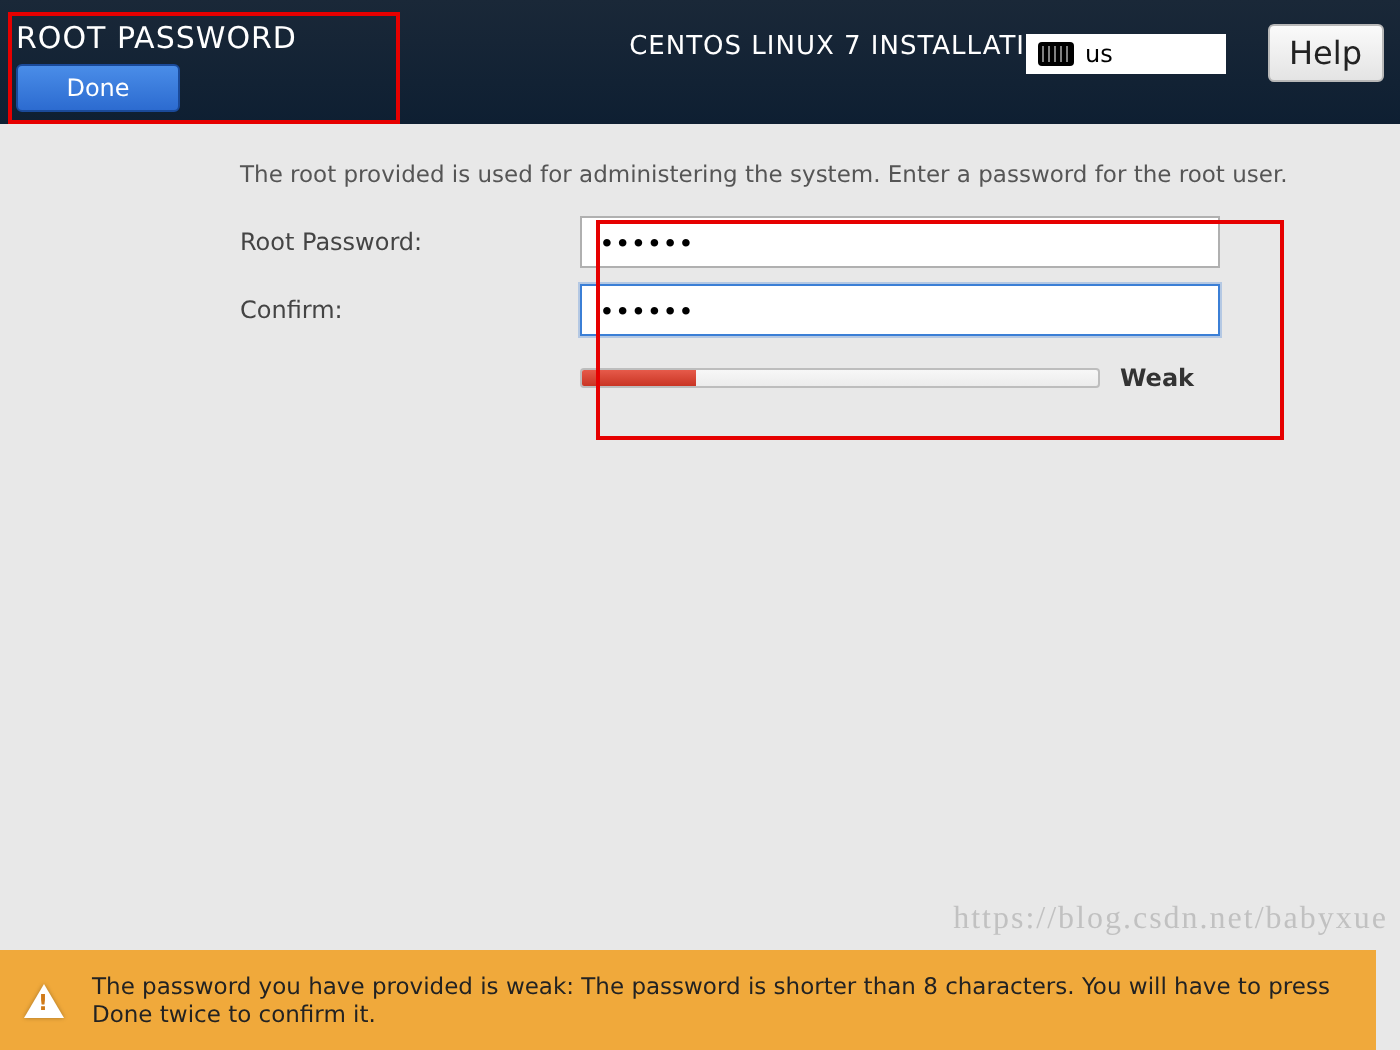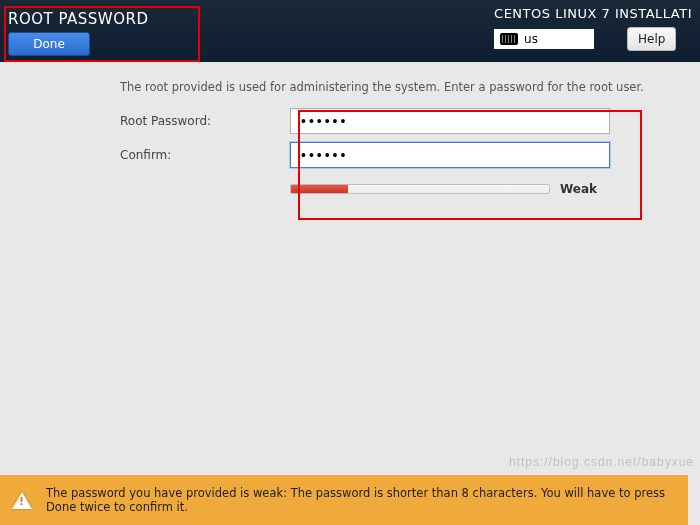--- a/index.html
+++ b/index.html
@@ -66,23 +66,22 @@
       background: repeating-linear-gradient(to right, #fff 0 1px, #000 1px 3px),
                   repeating-linear-gradient(to bottom, #fff 0 1px, #000 1px 4px);
       opacity: 0.5;
     }
     .help-btn {
       background: linear-gradient(to bottom, #fafafa, #e4e4e4);
       border: 1px solid #b8b8b8;
       border-radius: 3px;
       color: #222;
       padding: 4px 10px;
-      font-size: 12px;
+      font-size: 16px;
       cursor: pointer;
-      margin-left: 12px;
     }
     .content {
       padding: 18px 40px 0 120px;
       color: #444;
     }
     .instruction {
       font-size: 11.5px;
       color: #555;
       margin-bottom: 14px;
     }
@@ -158,28 +157,28 @@
       content: "!";
       position: absolute;
       left: -3px; top: 3px;
       color: #d07a18;
       font-weight: bold;
       font-size: 11px;
     }
     .watermark {
       position: absolute;
       right: 6px; bottom: 56px;
-      font-size: 12px;
-      font-family: Liberation Sans, sans-serif;
+      font-size: 16px;
+      font-family: Liberation Serif, serif;
       color: rgba(120,120,120,0.35);
       letter-spacing: 1px;
       pointer-events: none;
       margin-left: 44px;
     }
-    .hr-right-col { display: flex; flex-direction: column; align-items: flex-start; }
+    .hr-right-col { display: flex; flex-direction: row; align-items: center; }
   </style>
 </head>
 <body>
 
 <div class="header">
   <div class="header-left">
     <div class="title">ROOT PASSWORD</div>
     <div class="done-btn">Done</div>
   </div>
   <div class="hr-right-col">

